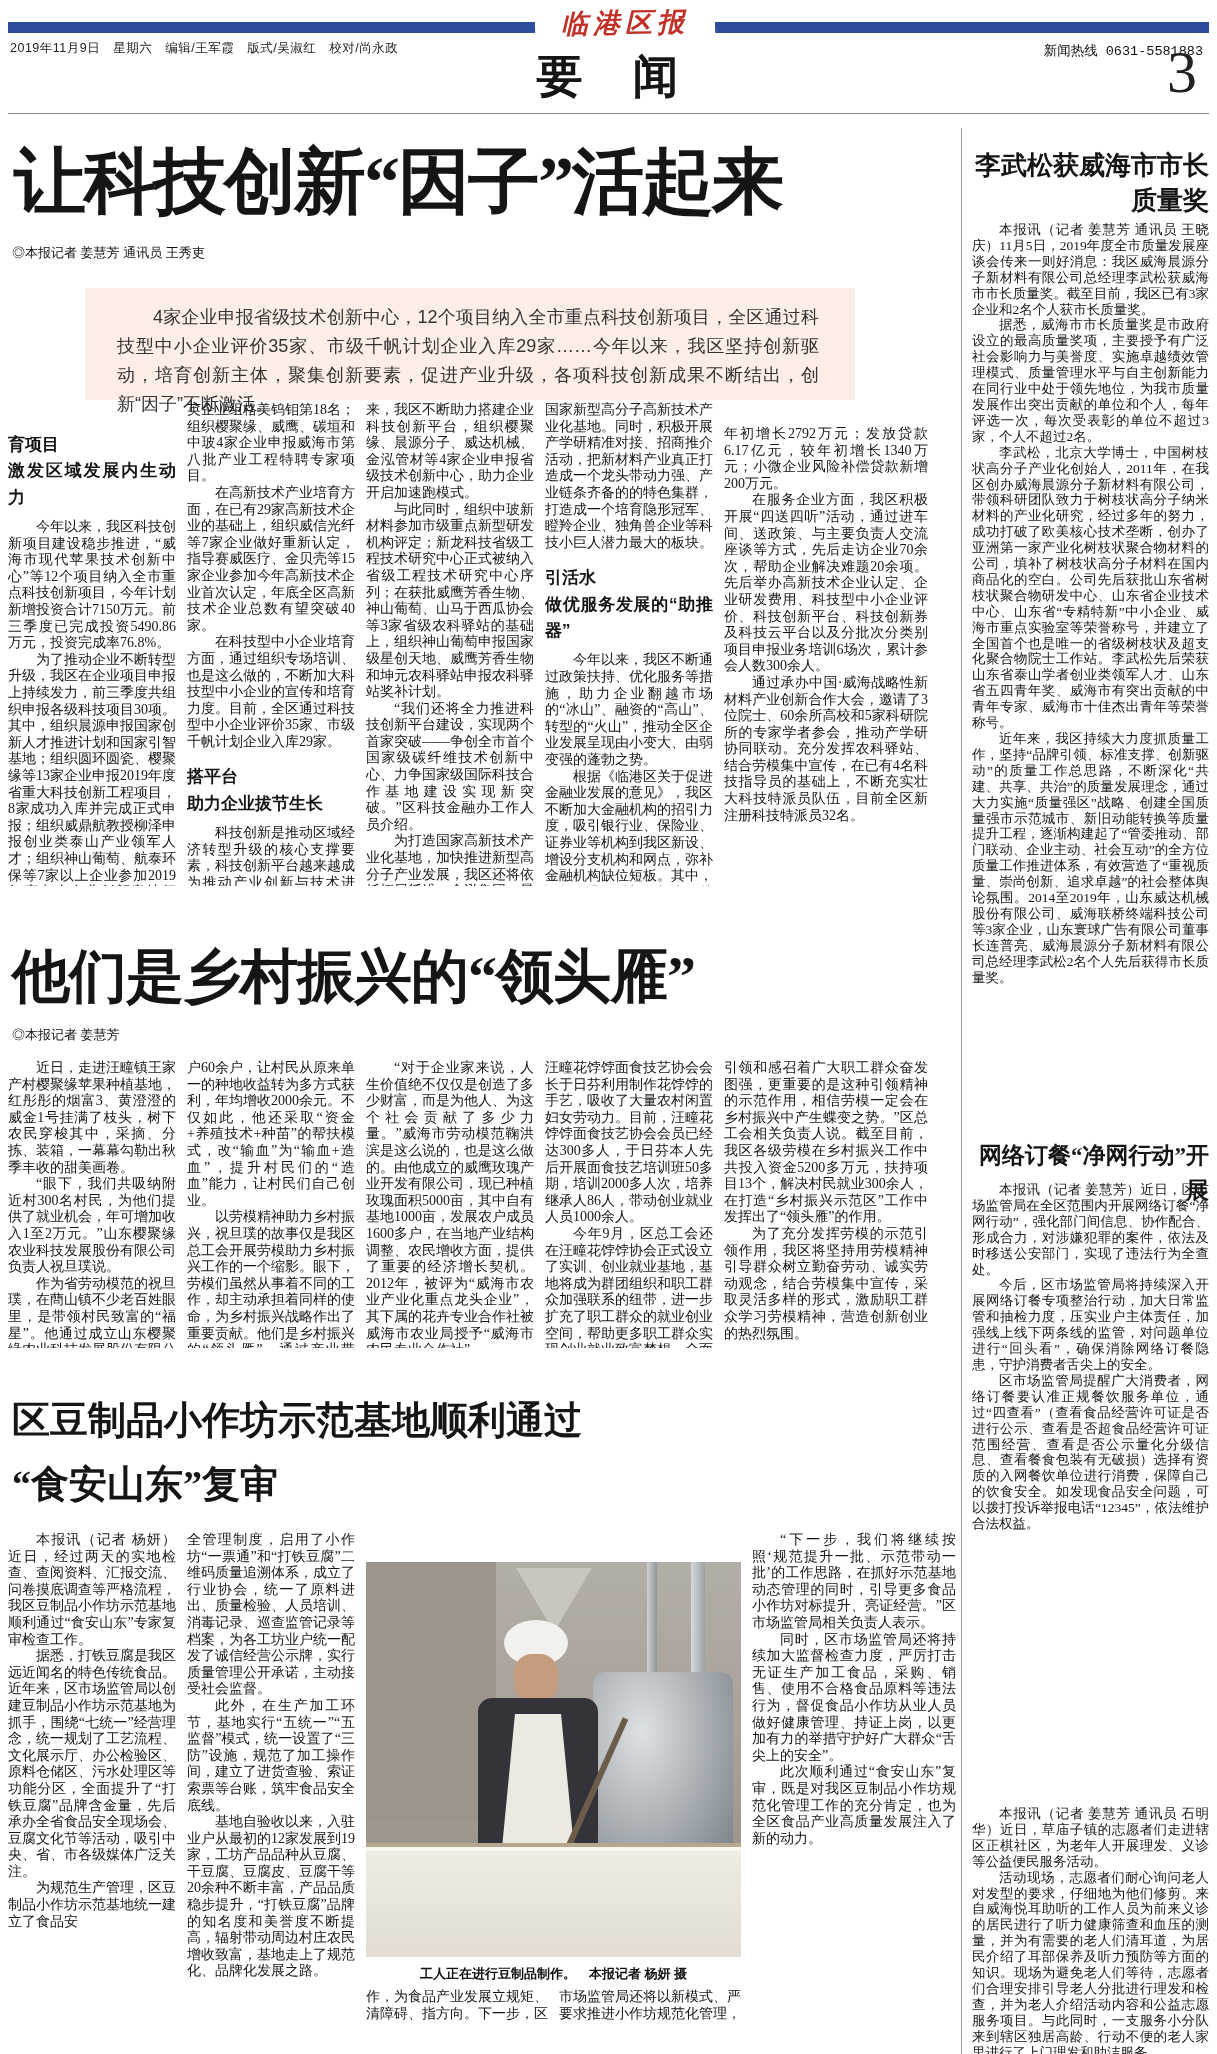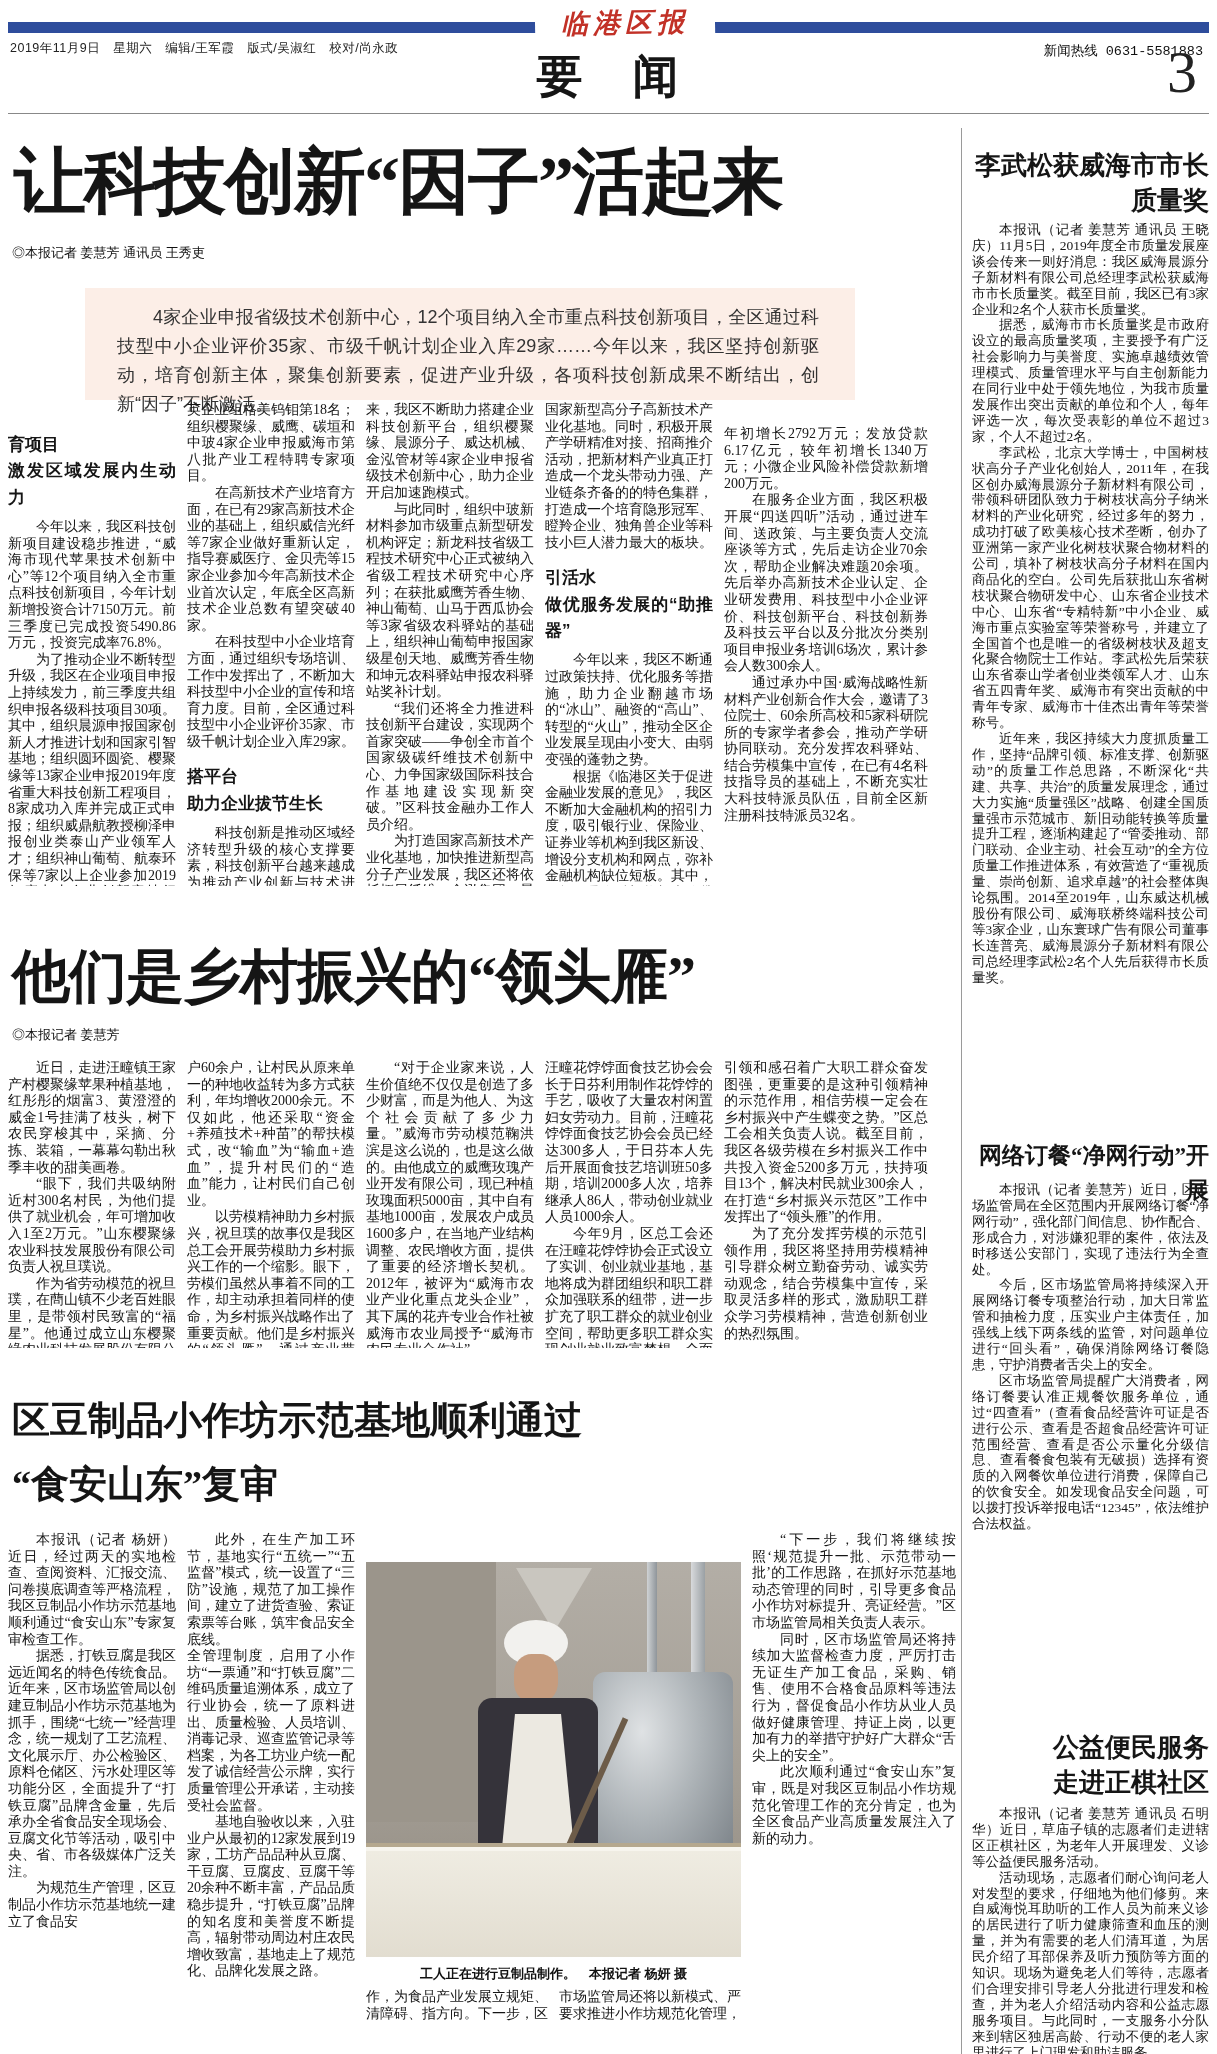--- a/index.html
+++ b/index.html
@@ -105,21 +105,21 @@
   <div class="abs cols-row main-cols">
     <div class="newscol w-std">
         <div class="col-subhead">育项目
 激发区域发展内生动力</div>
         <p class="para">今年以来，我区科技创新项目建设稳步推进，“威海市现代苹果技术创新中心”等12个项目纳入全市重点科技创新项目，今年计划新增投资合计7150万元。前三季度已完成投资5490.86万元，投资完成率76.8%。</p>
         <p class="para">为了推动企业不断转型升级，我区在企业项目申报上持续发力，前三季度共组织申报各级科技项目30项。其中，组织晨源申报国家创新人才推进计划和国家引智基地；组织圆环圆瓷、樱聚缘等13家企业申报2019年度省重大科技创新工程项目，8家成功入库并完成正式申报；组织威鼎航教授柳泽申报创业类泰山产业领军人才；组织神山葡萄、航泰环保等7家以上企业参加2019年度中小企业创新竞技行动，我区共斩获新材料领域新锐企业组星飞泉第5名、碳垣纳米第7名、晨源分子31名，精</p>
       </div>
     <div class="newscol w-std">
         <p class="para cont">英企业组格美钨钼第18名；组织樱聚缘、威鹰、碳垣和中玻4家企业申报威海市第八批产业工程特聘专家项目。</p>
         <p class="para">在高新技术产业培育方面，在已有29家高新技术企业的基础上，组织威信光纤等7家企业做好重新认定，指导赛威医疗、金贝壳等15家企业参加今年高新技术企业首次认定，年底全区高新技术企业总数有望突破40家。</p>
-        <p class="para">在科技型中小企业培育方面，通过组织专场培训、工作中发挥出了，不断加大科技型中小企业的宣传和培育力度。目前，全区通过科技型中小企业评价35家、市级千帆计划企业入库29家。</p>
+        <p class="para">在科技型中小企业培育方面，通过组织专场培训、也是这么做的，不断加大科技型中小企业的宣传和培育力度。目前，全区通过科技型中小企业评价35家、市级千帆计划企业入库29家。</p>
         <div class="col-subhead">搭平台
 助力企业拔节生长</div>
         <p class="para">科技创新是推动区域经济转型升级的核心支撑要素，科技创新平台越来越成为推动产业创新与技术进步、加快经济发展方式转变的重要抓手。今年以</p>
       </div>
     <div class="newscol w-std">
         <p class="para cont">来，我区不断助力搭建企业科技创新平台，组织樱聚缘、晨源分子、威达机械、金泓管材等4家企业申报省级技术创新中心，助力企业开启加速跑模式。</p>
         <p class="para">与此同时，组织中玻新材料参加市级重点新型研发机构评定；新龙科技省级工程技术研究中心正式被纳入省级工程技术研究中心序列；在获批威鹰芳香生物、神山葡萄、山马于西瓜协会等3家省级农科驿站的基础上，组织神山葡萄申报国家级星创天地、威鹰芳香生物和坤元农科驿站申报农科驿站奖补计划。</p>
         <p class="para">“我们还将全力推进科技创新平台建设，实现两个首家突破——争创全市首个国家级碳纤维技术创新中心、力争国家级国际科技合作基地建设实现新突破。”区科技金融办工作人员介绍。</p>
         <p class="para">为打造国家高新技术产业化基地，加快推进新型高分子产业发展，我区还将依托拓展纤维、金泓集团、晨源分子、金威化学等威海市先进高分子材料产业创新战略联盟成员企业，争创</p>
       </div>
@@ -164,22 +164,22 @@
 
   <div class="abs bot-headline">区豆制品小作坊示范基地顺利通过
 “食安山东”复审</div>
   <div class="abs cols-row bot-row">
     <div class="newscol w-std">
         <p class="para">本报讯（记者 杨妍）近日，经过两天的实地检查、查阅资料、汇报交流、问卷摸底调查等严格流程，我区豆制品小作坊示范基地顺利通过“食安山东”专家复审检查工作。</p>
         <p class="para">据悉，打铁豆腐是我区远近闻名的特色传统食品。近年来，区市场监管局以创建豆制品小作坊示范基地为抓手，围绕“七统一”经营理念，统一规划了工艺流程、文化展示厅、办公检验区、原料仓储区、污水处理区等功能分区，全面提升了“打铁豆腐”品牌含金量，先后承办全省食品安全现场会、豆腐文化节等活动，吸引中央、省、市各级媒体广泛关注。</p>
         <p class="para">为规范生产管理，区豆制品小作坊示范基地统一建立了食品安</p>
       </div>
     <div class="newscol w-std">
+        <p class="para cont">全管理制度，启用了小作坊“一票通”和“打铁豆腐”二维码质量追溯体系，成立了行业协会，统一了原料进出、质量检验、人员培训、消毒记录、巡查监管记录等档案，为各工坊业户统一配发了诚信经营公示牌，实行质量管理公开承诺，主动接受社会监督。</p>
         <p class="para">此外，在生产加工环节，基地实行“五统一”“五监督”模式，统一设置了“三防”设施，规范了加工操作间，建立了进货查验、索证索票等台账，筑牢食品安全底线。</p>
-        <p class="para cont">全管理制度，启用了小作坊“一票通”和“打铁豆腐”二维码质量追溯体系，成立了行业协会，统一了原料进出、质量检验、人员培训、消毒记录、巡查监管记录等档案，为各工坊业户统一配发了诚信经营公示牌，实行质量管理公开承诺，主动接受社会监督。</p>
         <p class="para">基地自验收以来，入驻业户从最初的12家发展到19家，工坊产品品种从豆腐、干豆腐、豆腐皮、豆腐干等20余种不断丰富，产品品质稳步提升，“打铁豆腐”品牌的知名度和美誉度不断提高，辐射带动周边村庄农民增收致富，基地走上了规范化、品牌化发展之路。</p>
       </div>
     <div class="photo-block">
       <div class="photo">
         <div class="ph-wallpanel"></div>
         <div class="ph-pipe1"></div>
         <div class="ph-pipe2"></div>
         <div class="ph-hopper"></div>
         <div class="ph-tank"></div>
         <div class="ph-hairnet"></div>
@@ -208,21 +208,19 @@
         <p class="para">据悉，威海市市长质量奖是市政府设立的最高质量奖项，主要授予有广泛社会影响力与美誉度、实施卓越绩效管理模式、质量管理水平与自主创新能力在同行业中处于领先地位，为我市质量发展作出突出贡献的单位和个人，每年评选一次，每次受表彰的单位不超过3家，个人不超过2名。</p>
         <p class="para">李武松，北京大学博士，中国树枝状高分子产业化创始人，2011年，在我区创办威海晨源分子新材料有限公司，带领科研团队致力于树枝状高分子纳米材料的产业化研究，经过多年的努力，成功打破了欧美核心技术垄断，创办了亚洲第一家产业化树枝状聚合物材料的公司，填补了树枝状高分子材料在国内商品化的空白。公司先后获批山东省树枝状聚合物研发中心、山东省企业技术中心、山东省“专精特新”中小企业、威海市重点实验室等荣誉称号，并建立了全国首个也是唯一的省级树枝状及超支化聚合物院士工作站。李武松先后荣获山东省泰山学者创业类领军人才、山东省五四青年奖、威海市有突出贡献的中青年专家、威海市十佳杰出青年等荣誉称号。</p>
         <p class="para">近年来，我区持续大力度抓质量工作，坚持“品牌引领、标准支撑、创新驱动”的质量工作总思路，不断深化“共建、共享、共治”的质量发展理念，通过大力实施“质量强区”战略、创建全国质量强市示范城市、新旧动能转换等质量提升工程，逐渐构建起了“管委推动、部门联动、企业主动、社会互动”的全方位质量工作推进体系，有效营造了“重视质量、崇尚创新、追求卓越”的社会整体舆论氛围。2014至2019年，山东威达机械股份有限公司、威海联桥终端科技公司等3家企业，山东寰球广告有限公司董事长连普亮、威海晨源分子新材料有限公司总经理李武松2名个人先后获得市长质量奖。</p>
       </div>
     <div class="sb-title sb-title-sm sb2-title">网络订餐“净网行动”开展</div>
     <div class="sb-body sb2-body">
         <p class="para">本报讯（记者 姜慧芳）近日，区市场监管局在全区范围内开展网络订餐“净网行动”，强化部门间信息、协作配合、形成合力，对涉嫌犯罪的案件，依法及时移送公安部门，实现了违法行为全查处。</p>
         <p class="para">今后，区市场监管局将持续深入开展网络订餐专项整治行动，加大日常监管和抽检力度，压实业户主体责任，加强线上线下两条线的监管，对问题单位进行“回头看”，确保消除网络订餐隐患，守护消费者舌尖上的安全。</p>
         <p class="para">区市场监管局提醒广大消费者，网络订餐要认准正规餐饮服务单位，通过“四查看”（查看食品经营许可证是否进行公示、查看是否超食品经营许可证范围经营、查看是否公示量化分级信息、查看餐食包装有无破损）选择有资质的入网餐饮单位进行消费，保障自己的饮食安全。如发现食品安全问题，可以拨打投诉举报电话“12345”，依法维护合法权益。</p>
       </div>
-    <div class="sb-title sb3-title">公益便民服务
-走进正棋社区</div>
     <div class="sb-body sb3-body">
         <p class="para">本报讯（记者 姜慧芳 通讯员 石明华）近日，草庙子镇的志愿者们走进辖区正棋社区，为老年人开展理发、义诊等公益便民服务活动。</p>
         <p class="para">活动现场，志愿者们耐心询问老人对发型的要求，仔细地为他们修剪。来自威海悦耳助听的工作人员为前来义诊的居民进行了听力健康筛查和血压的测量，并为有需要的老人们清耳道，为居民介绍了耳部保养及听力预防等方面的知识。现场为避免老人们等待，志愿者们合理安排引导老人分批进行理发和检查，并为老人介绍活动内容和公益志愿服务项目。与此同时，一支服务小分队来到辖区独居高龄、行动不便的老人家里进行了上门理发和助洁服务。</p>
       </div>
   </div>
 
 </div>
 
 </body></html>

